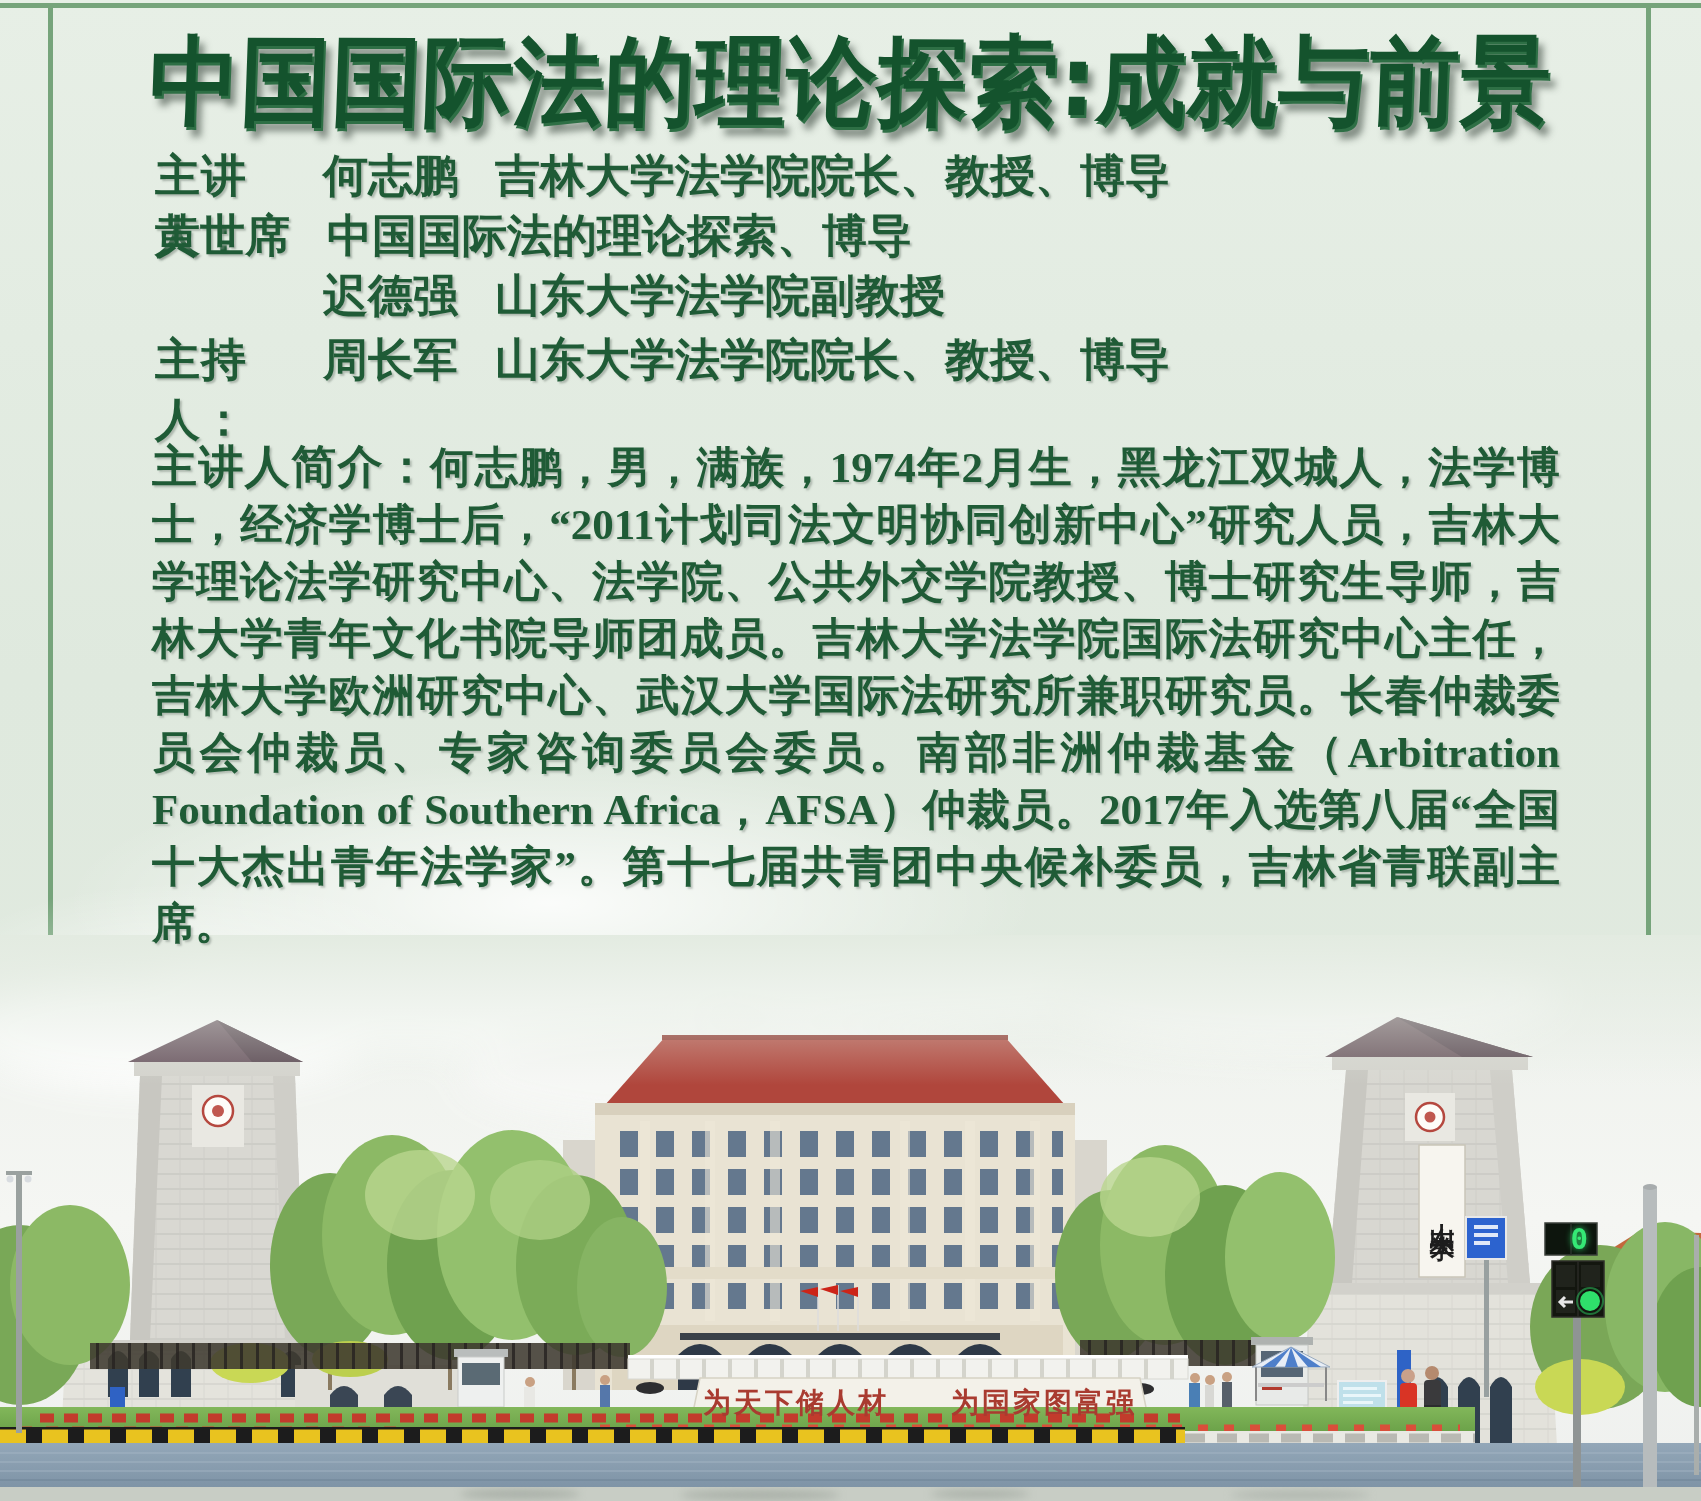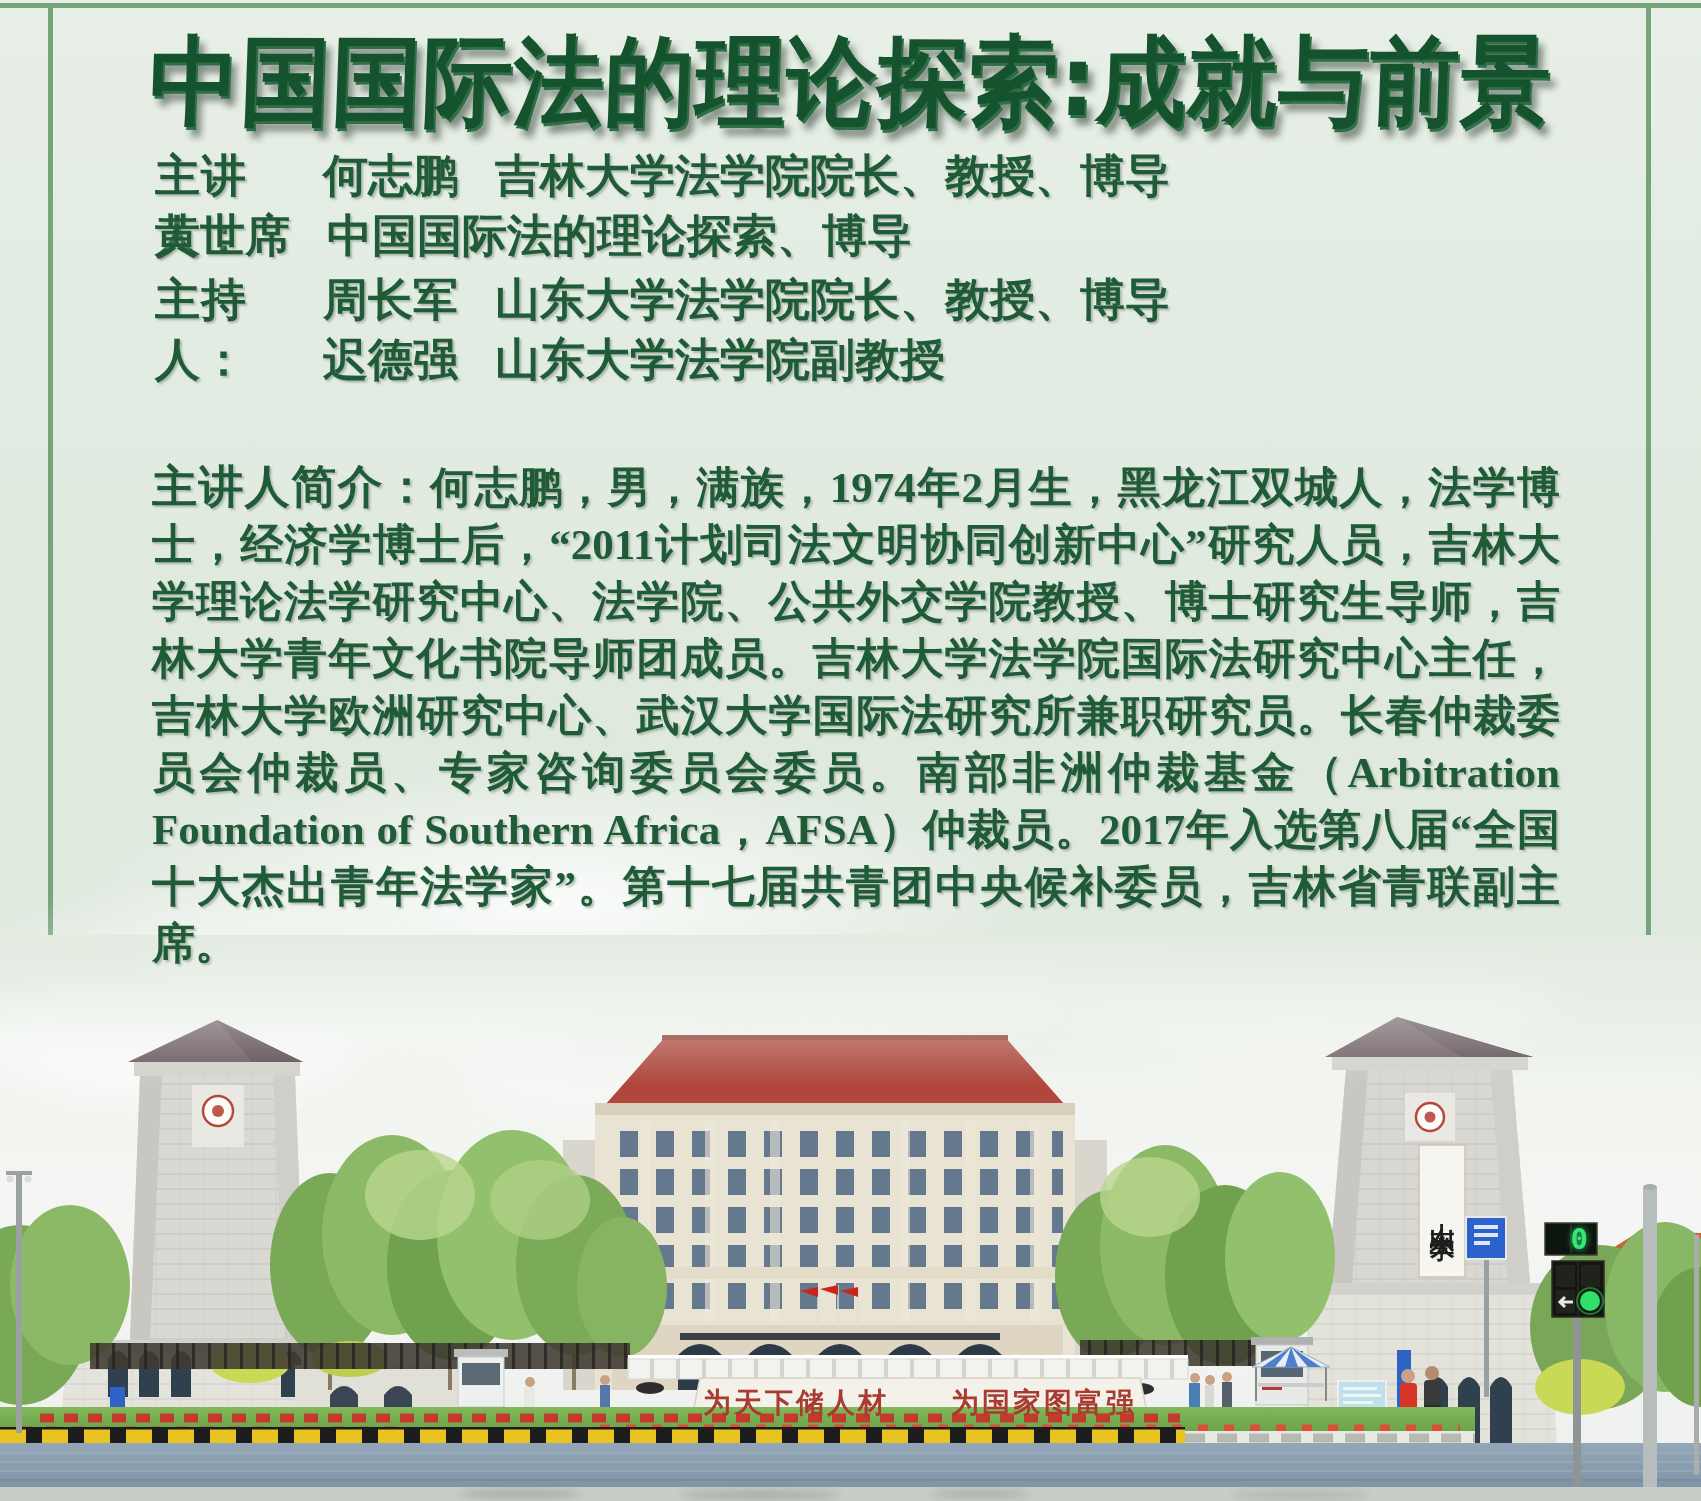--- a/index.html
+++ b/index.html
@@ -19,21 +19,21 @@
        text-shadow:2px 2px 0 #2e6f45,7px 9px 7px rgba(108,120,110,0.85);}
   
   .speakers{position:absolute;left:155px;top:146px;z-index:3;}
   .speaker-row{display:flex;align-items:baseline;height:60px;font-size:45px;font-weight:bold;color:#1f5b36;
        text-shadow:2px 2px 2px rgba(130,142,132,0.55);}
   .speaker-row .role{display:inline-block;width:168px;font-family:"DejaVu Sans","Liberation Sans",sans-serif;
        font-weight:900;letter-spacing:1px;}
   .speaker-row .name{display:inline-block;width:172px;}
   .speaker-row.host{margin-top:4px;}
   
-  .bio{position:absolute;left:152px;top:458px;width:1408px;margin:0;z-index:3;
+  .bio{position:absolute;left:152px;top:438px;width:1408px;margin:0;z-index:3;
        font-size:43px;line-height:57px;font-weight:bold;color:#1f5b36;text-align:justify;
        text-shadow:2px 2px 2px rgba(130,142,132,0.5);}
   .bio-label{font-family:"DejaVu Sans","Liberation Sans",sans-serif;font-weight:900;font-size:45px;}
   
   .cloud-a{position:absolute;left:60px;top:760px;width:980px;height:260px;z-index:1;
        background:radial-gradient(ellipse at 50% 55%,rgba(255,255,255,0.85),rgba(255,255,255,0) 70%);}
   .cloud-b{position:absolute;left:-80px;top:880px;width:560px;height:220px;z-index:1;
        background:radial-gradient(ellipse at 50% 50%,rgba(255,255,255,0.7),rgba(255,255,255,0) 70%);}
   
   .photo{position:absolute;left:0;top:935px;width:1701px;height:566px;z-index:2;}
@@ -62,29 +62,29 @@
   <div class="speakers">
     <div class="speaker-row">
       <span class="role">主讲人：</span>
       <span class="name">何志鹏</span>
       <span class="aff">吉林大学法学院院长、教授、博导</span>
     </div>
     <div class="speaker-row">
       <span class="name">黄世席</span>
       <span class="aff">中国国际法的理论探索、博导</span>
     </div>
+    <div class="speaker-row">
+      <span class="role"></span>
+      <span class="name">迟德强</span>
+      <span class="aff">山东大学法学院副教授</span>
+    </div>
     <div class="speaker-row host">
       <span class="role">主持人：</span>
       <span class="name">周长军</span>
       <span class="aff">山东大学法学院院长、教授、博导</span>
-    </div>
-    <div class="speaker-row">
-      <span class="role"></span>
-      <span class="name">迟德强</span>
-      <span class="aff">山东大学法学院副教授</span>
     </div>
   </div>
 
   <p class="bio"><span class="bio-label">主讲人简介：</span><span>何志鹏，男，满族，1974年2月生，黑龙江双城人，法学博士，经济学博士后，“2011计划司法文明协同创新中心”研究人员，吉林大学理论法学研究中心、法学院、公共外交学院教授、博士研究生导师，吉林大学青年文化书院导师团成员。吉林大学法学院国际法研究中心主任，吉林大学欧洲研究中心、武汉大学国际法研究所兼职研究员。长春仲裁委员会仲裁员、专家咨询委员会委员。南部非洲仲裁基金（Arbitration Foundation of Southern Africa，AFSA）仲裁员。2017年入选第八届“全国十大杰出青年法学家”。第十七届共青团中央候补委员，吉林省青联副主席。</span></p>
 
   <div class="cloud-a"></div>
   <div class="cloud-b"></div>
 
   <div class="photo">
     <svg width="1701" height="566" viewBox="0 0 1701 566" preserveAspectRatio="none">

